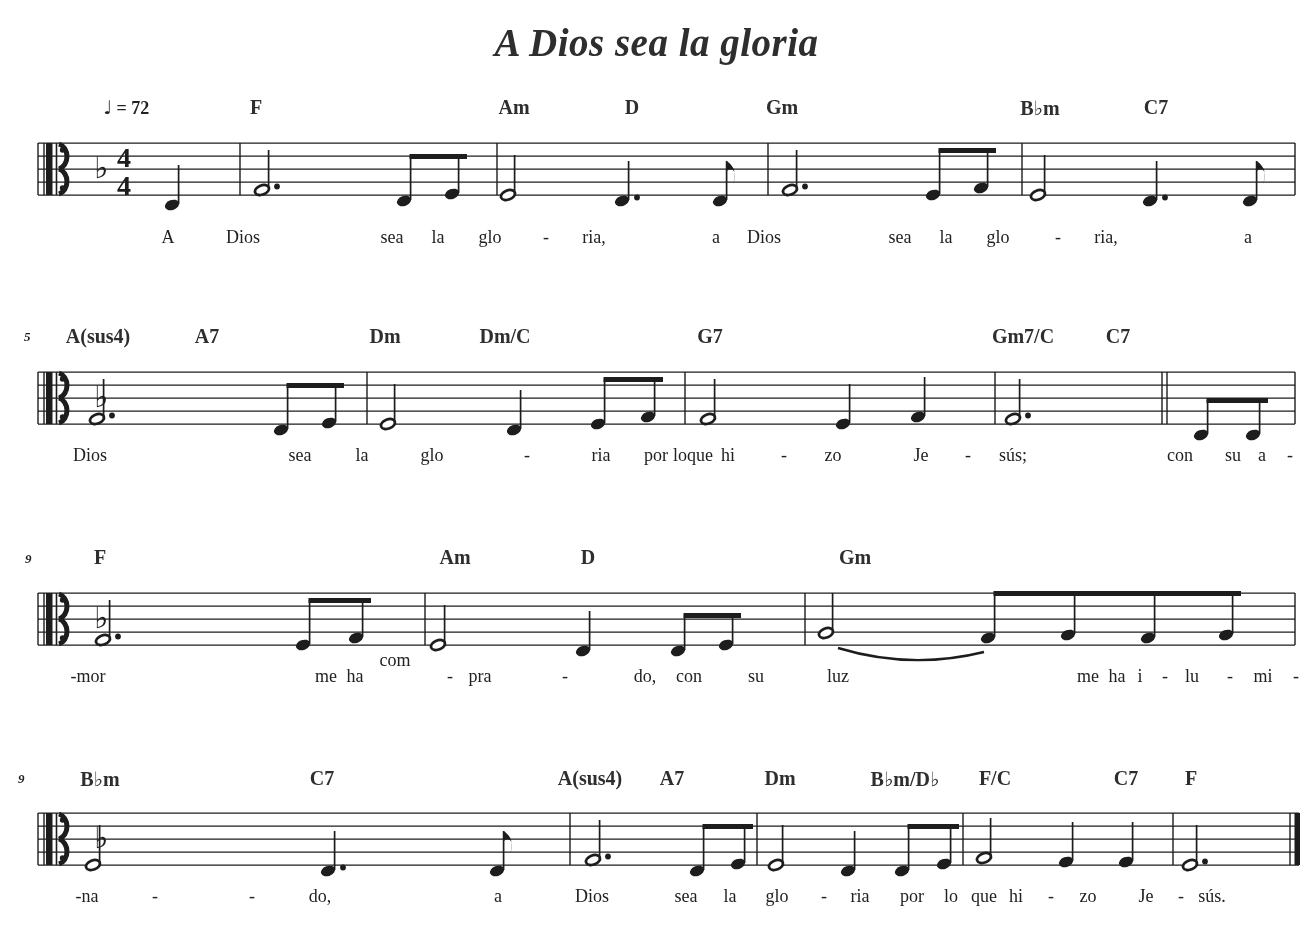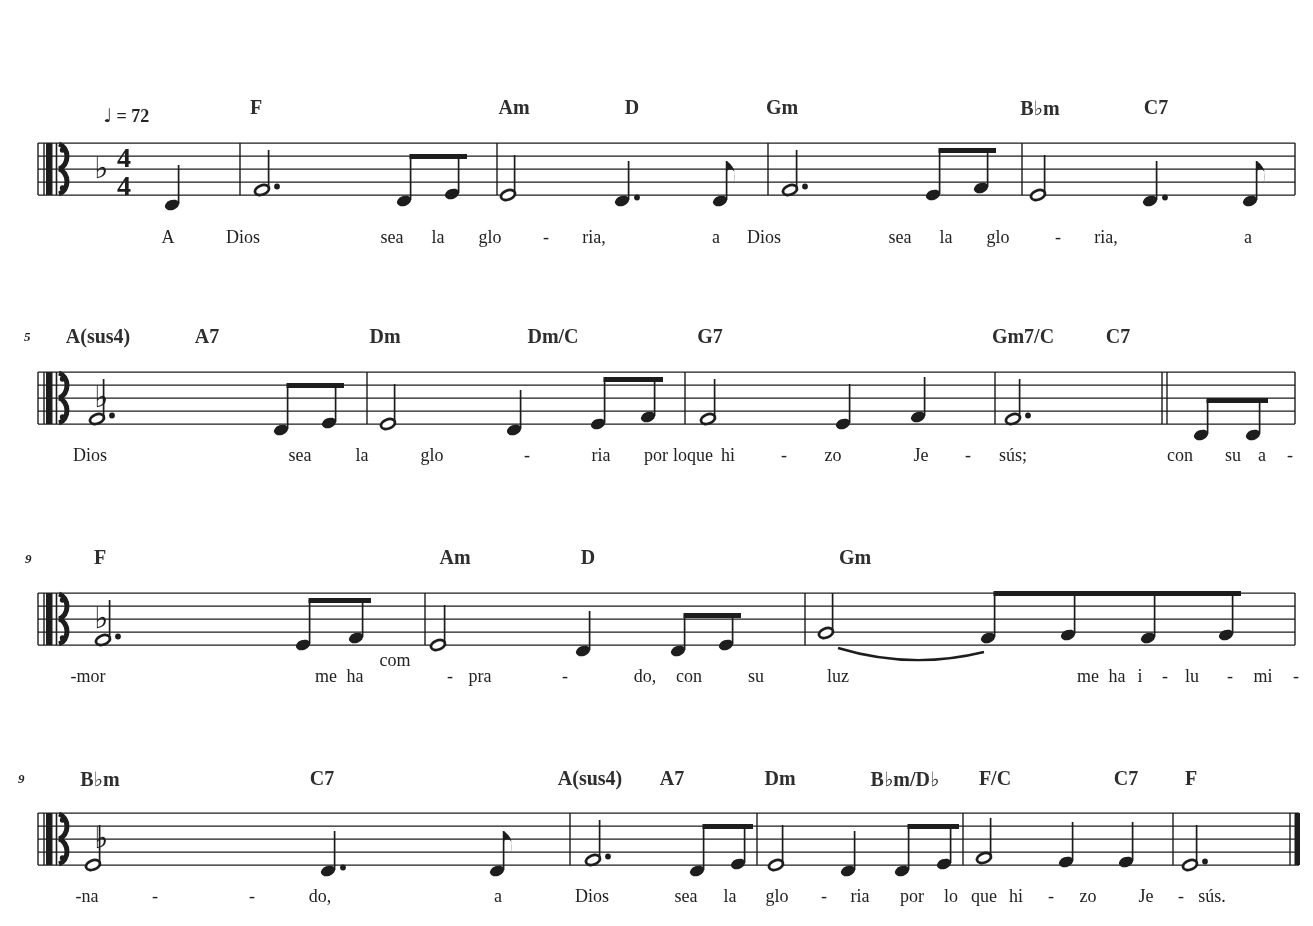--- a/index.html
+++ b/index.html
@@ -6,21 +6,21 @@
   .page {
     position:relative; width:1313px; height:926px; background:#ffffff;
     font-family:"Liberation Serif","DejaVu Serif",serif; color:#2b2b2b; overflow:hidden;
   }
   .title {
     position:absolute; top:20px; left:0; width:100%; text-align:center;
     font-size:39px; font-weight:bold; font-style:italic; color:#2e2e2e;
     letter-spacing:0.5px;
   }
   .tempo {
-    position:absolute; left:103px; top:104px; font-weight:bold; font-size:18px; color:#222;
+    position:absolute; left:103px; top:96px; font-weight:bold; font-size:18px; color:#222;
     white-space:nowrap;
   }
   .tempo .note-glyph { font-family:"DejaVu Sans",sans-serif; font-size:19px; }
   .chord {
     position:absolute; transform:translateX(-50%); font-weight:bold; font-size:20px;
     color:#2e2e2e; white-space:nowrap;
     font-family:"Liberation Serif","DejaVu Serif","DejaVu Sans",serif;
   }
   .lyric {
     position:absolute; transform:translateX(-50%); font-size:18px; color:#222;
@@ -29,20 +29,21 @@
   }
   .mnum {
     position:absolute; font-style:italic; font-size:13px; font-weight:bold; color:#222;
   }
   svg.score { position:absolute; left:0; top:0; }
 </style>
 </head>
 <body>
 
 <div class="page">
+  <div class="title">A Dios sea la gloria</div>
   <div class="tempo"><span class="note-glyph">♩</span>
     <span>= 72</span></div>
   <svg class="score" width="1313" height="926" viewBox="0 0 1313 926">
       <g>
         <line x1="38" x2="1295" y1="143" y2="143" stroke="#1d1d1d" stroke-width="1.25"></line>
         <line x1="38" x2="1295" y1="156" y2="156" stroke="#1d1d1d" stroke-width="1.25"></line>
         <line x1="38" x2="1295" y1="169" y2="169" stroke="#1d1d1d" stroke-width="1.25"></line>
         <line x1="38" x2="1295" y1="182" y2="182" stroke="#1d1d1d" stroke-width="1.25"></line>
         <line x1="38" x2="1295" y1="195" y2="195" stroke="#1d1d1d" stroke-width="1.25"></line>
         <line x1="38" x2="38" y1="143" y2="195" stroke="#1d1d1d" stroke-width="1.4"></line>
@@ -384,21 +385,21 @@
     <div class="lyric" style="left: 900px; top: 227px;">sea</div>
     <div class="lyric" style="left: 946px; top: 227px;">la</div>
     <div class="lyric" style="left: 998px; top: 227px;">glo</div>
     <div class="lyric" style="left: 1058px; top: 227px;">-</div>
     <div class="lyric" style="left: 1106px; top: 227px;">ria,</div>
     <div class="lyric" style="left: 1248px; top: 227px;">a</div>
     <div class="mnum" style="left: 24px; top: 329px;">5</div>
     <div class="chord" style="left: 98px; top: 325px;">A(sus4)</div>
     <div class="chord" style="left: 207px; top: 325px;">A7</div>
     <div class="chord" style="left: 385px; top: 325px;">Dm</div>
-    <div class="chord" style="left: 505px; top: 325px; margin-left: 48px;">Dm/C</div>
+    <div class="chord" style="left: 505px; top: 325px;">Dm/C</div>
     <div class="chord" style="left: 710px; top: 325px;">G7</div>
     <div class="chord" style="left: 1023px; top: 325px;">Gm7/C</div>
     <div class="chord" style="left: 1118px; top: 325px;">C7</div>
     <div class="lyric" style="left: 90px; top: 445px;">Dios</div>
     <div class="lyric" style="left: 300px; top: 445px;">sea</div>
     <div class="lyric" style="left: 362px; top: 445px;">la</div>
     <div class="lyric" style="left: 432px; top: 445px;">glo</div>
     <div class="lyric" style="left: 527px; top: 445px;">-</div>
     <div class="lyric" style="left: 601px; top: 445px;">ria</div>
     <div class="lyric" style="left: 656px; top: 445px;">por</div>

